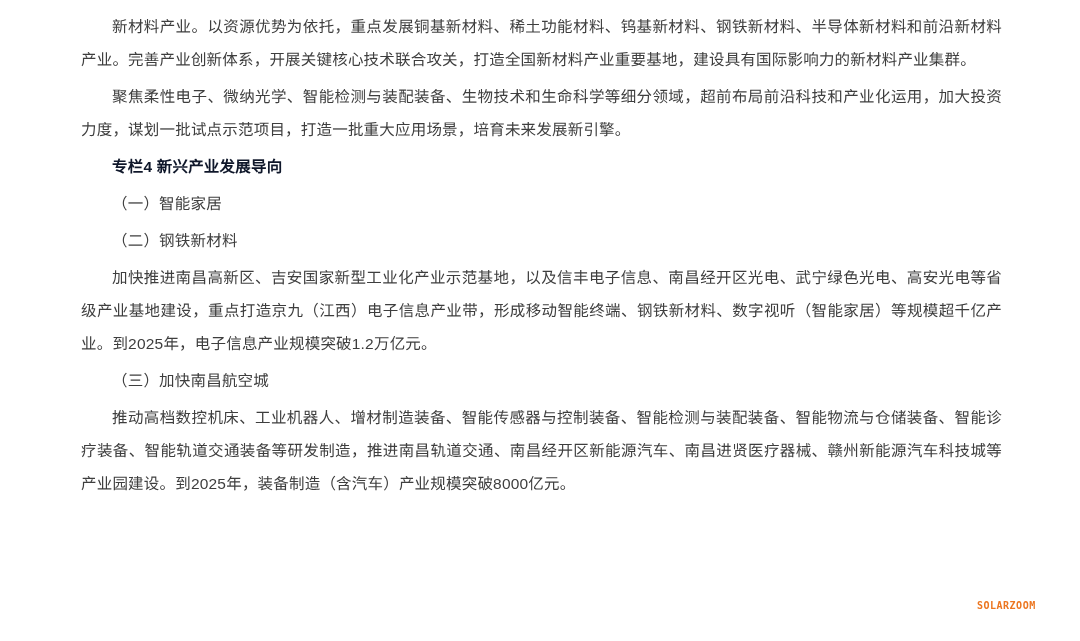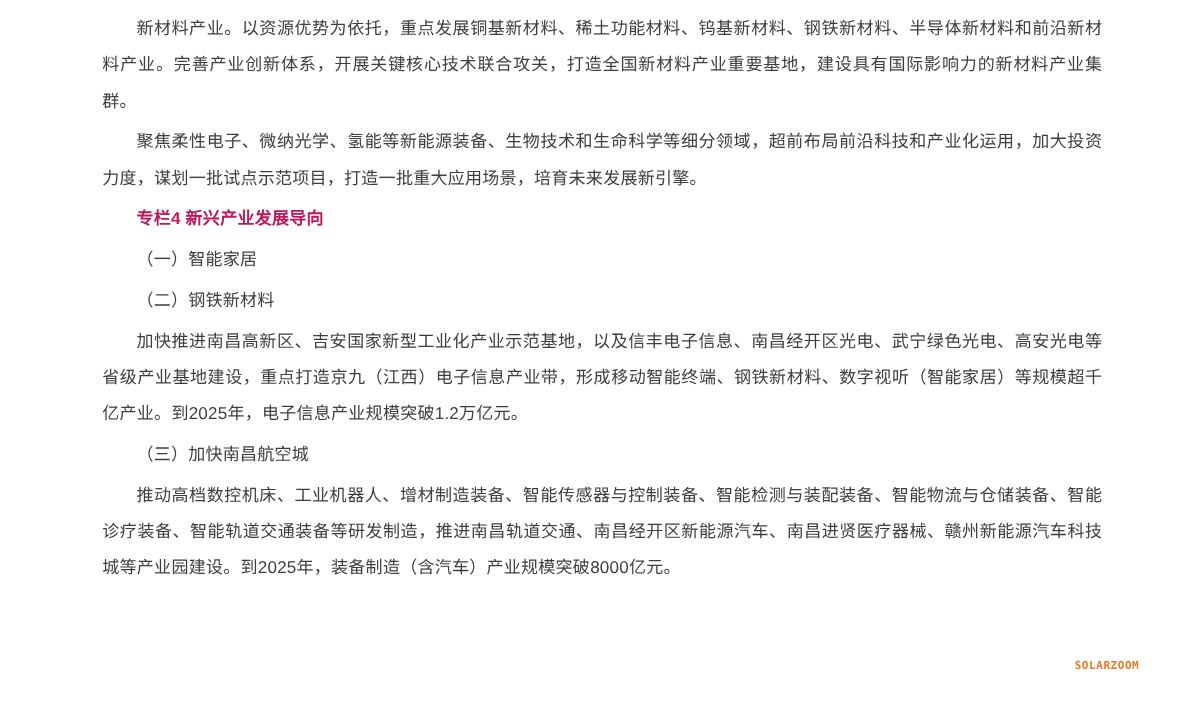--- a/index.html
+++ b/index.html
@@ -24,21 +24,21 @@
     position: absolute;
     left: 81px;
     top: 10px;
     width: 921px;
     font-size: 15.5px;
     line-height: 33px;
     text-align: justify;
     letter-spacing: 0.2px;
   }
   .content p {
-    margin: 0 0 4px 12px;
+    margin: 0 0 4px 0;
     text-indent: 2em;
   }
   .content p.heading {
     font-weight: 700;
   }
   .watermark {
     position: absolute;
     left: 977px;
     top: 600px;
     font-family: "DejaVu Sans Mono", "Liberation Mono", monospace;
@@ -48,22 +48,22 @@
     white-space: nowrap;
     text-align: center;
   }
 </style>
 </head>
 <body style="background: rgb(255, 255, 255);">
 
 <div class="page">
   <div class="content" style="color: rgb(62, 62, 62);">
     <p>新材料产业。以资源优势为依托，重点发展铜基新材料、稀土功能材料、钨基新材料、钢铁新材料、半导体新材料和前沿新材料产业。完善产业创新体系，开展关键核心技术联合攻关，打造全国新材料产业重要基地，建设具有国际影响力的新材料产业集群。</p>
-    <p>聚焦柔性电子、微纳光学、氢能等新能源装备、生物技术和生命科学等细分领域，超前布局前沿科技和产业化运用，加大投资力度，谋划一批试点示范项目，打造一批重大应用场景，培育未来发展新引擎。</p>
-    <p class="heading" style="color: #be185d;">专栏4 新兴产业发展导向</p>
+    <p>聚焦柔性电子、微纳光学、智能检测与装配装备、生物技术和生命科学等细分领域，超前布局前沿科技和产业化运用，加大投资力度，谋划一批试点示范项目，打造一批重大应用场景，培育未来发展新引擎。</p>
+    <p class="heading" style="color: #0f172a;">专栏4 新兴产业发展导向</p>
     <p>（一）智能家居</p>
     <p>（二）钢铁新材料</p>
     <p>加快推进南昌高新区、吉安国家新型工业化产业示范基地，以及信丰电子信息、南昌经开区光电、武宁绿色光电、高安光电等省级产业基地建设，重点打造京九（江西）电子信息产业带，形成移动智能终端、钢铁新材料、数字视听（智能家居）等规模超千亿产业。到2025年，电子信息产业规模突破1.2万亿元。</p>
     <p>（三）加快南昌航空城</p>
     <p>推动高档数控机床、工业机器人、增材制造装备、智能传感器与控制装备、智能检测与装配装备、智能物流与仓储装备、智能诊疗装备、智能轨道交通装备等研发制造，推进南昌轨道交通、南昌经开区新能源汽车、南昌进贤医疗器械、赣州新能源汽车科技城等产业园建设。到2025年，装备制造（含汽车）产业规模突破8000亿元。</p>
   </div>
   <div class="watermark" style="color: rgb(236, 118, 32);">SOLARZOOM</div>
 </div>
 
 </body></html>

